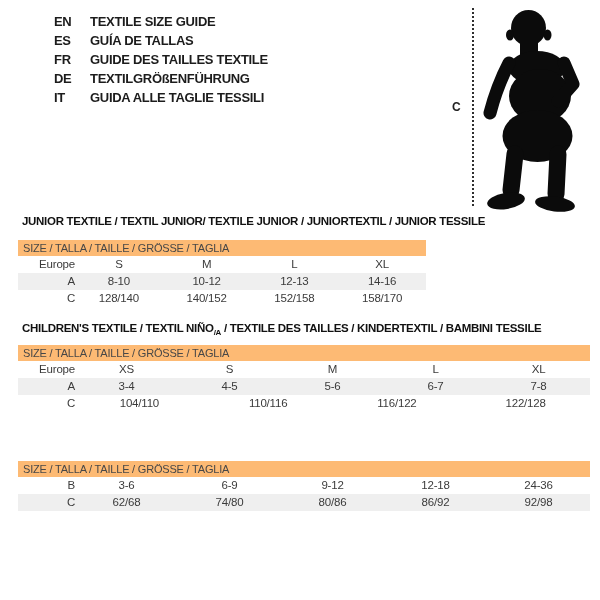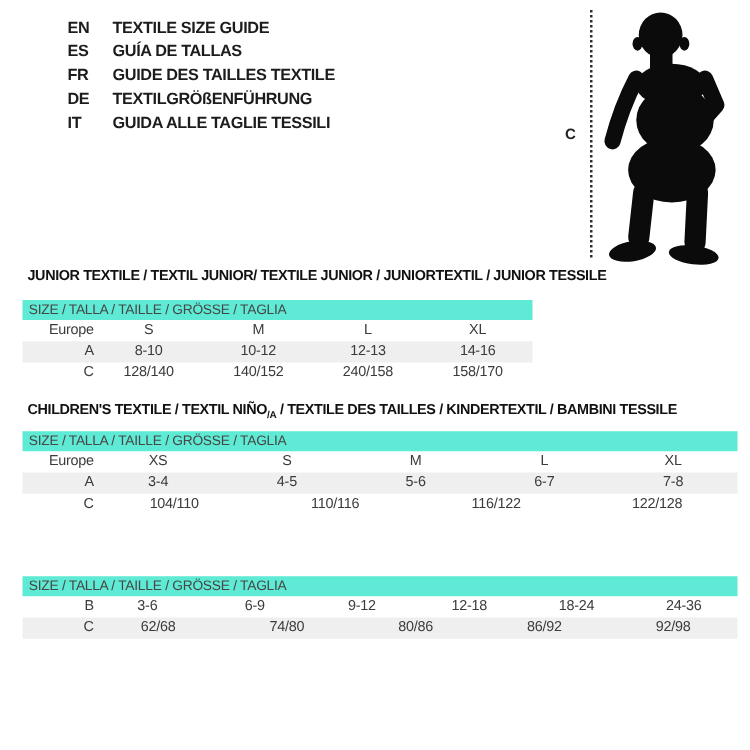--- a/index.html
+++ b/index.html
@@ -14,21 +14,21 @@
   .lang-label{white-space:nowrap;}
   
   .measure-line{position:absolute;left:472px;top:8px;height:198px;width:0;border-left:2px dotted #2e2e2e;}
   .c-label{position:absolute;left:452px;top:100px;font-size:12px;font-weight:bold;color:#222;}
   .baby-svg{position:absolute;left:478px;top:6px;}
   
   .section-title{position:absolute;left:22px;font-size:11.5px;font-weight:bold;letter-spacing:-0.3px;white-space:nowrap;color:#111;line-height:15px;}
   .sub{font-size:8px;vertical-align:sub;}
   
   .tbl{position:absolute;left:18px;}
-  .tbl-head{height:16px;line-height:16px;background:#5eead4;color:#474747;font-size:11px;padding-left:5px;letter-spacing:-0.2px;}
+  .tbl-head{height:16px;line-height:16px;background:#fdba74;color:#474747;font-size:11px;padding-left:5px;letter-spacing:-0.2px;}
   .tbl-row{display:flex;height:17px;line-height:17px;font-size:11.5px;color:#3b3b3b;letter-spacing:-0.2px;}
   .tbl-row.shaded{background:#efefef;}
   .cell-label{flex:0 0 52px;padding-left:5px;text-align:right;}
   .cell{flex:1;text-align:center;}
   #tbl-host-0{top:240px;width:408px;}
   #tbl-host-1{top:345px;width:572px;}
   #tbl-host-2{top:461px;width:572px;}
   #title-0{top:214px;}
   #title-1{top:321px;}
   #title-2{top:421px;}
@@ -110,21 +110,21 @@
         <div class="cell-label">A</div>
         <div class="cell">8-10</div>
         <div class="cell">10-12</div>
         <div class="cell">12-13</div>
         <div class="cell">14-16</div>
       </div>
       <div class="tbl-row">
         <div class="cell-label">C</div>
         <div class="cell">128/140</div>
         <div class="cell">140/152</div>
-        <div class="cell">240/158</div>
+        <div class="cell">152/158</div>
         <div class="cell">158/170</div>
       </div>
     </div>
 
   <div class="section-title" id="title-1"><span>CHILDREN'S TEXTILE / TEXTIL NIÑO</span><span class="sub">/A</span><span> / TEXTILE DES TAILLES / KINDERTEXTIL / BAMBINI TESSILE</span></div>
   <div class="tbl" id="tbl-host-1">
       <div class="tbl-head">SIZE / TALLA / TAILLE / GRÖSSE / TAGLIA</div>
       <div class="tbl-row">
         <div class="cell-label">Europe</div>
         <div class="cell">XS</div>
@@ -151,21 +151,20 @@
     </div>
 
   <div class="tbl" id="tbl-host-2">
       <div class="tbl-head">SIZE / TALLA / TAILLE / GRÖSSE / TAGLIA</div>
       <div class="tbl-row">
         <div class="cell-label">B</div>
         <div class="cell">3-6</div>
         <div class="cell">6-9</div>
         <div class="cell">9-12</div>
         <div class="cell">12-18</div>
-        <div class="cell">18-24</div>
         <div class="cell">24-36</div>
       </div>
       <div class="tbl-row shaded">
         <div class="cell-label">C</div>
         <div class="cell">62/68</div>
         <div class="cell">74/80</div>
         <div class="cell">80/86</div>
         <div class="cell">86/92</div>
         <div class="cell">92/98</div>
       </div>

